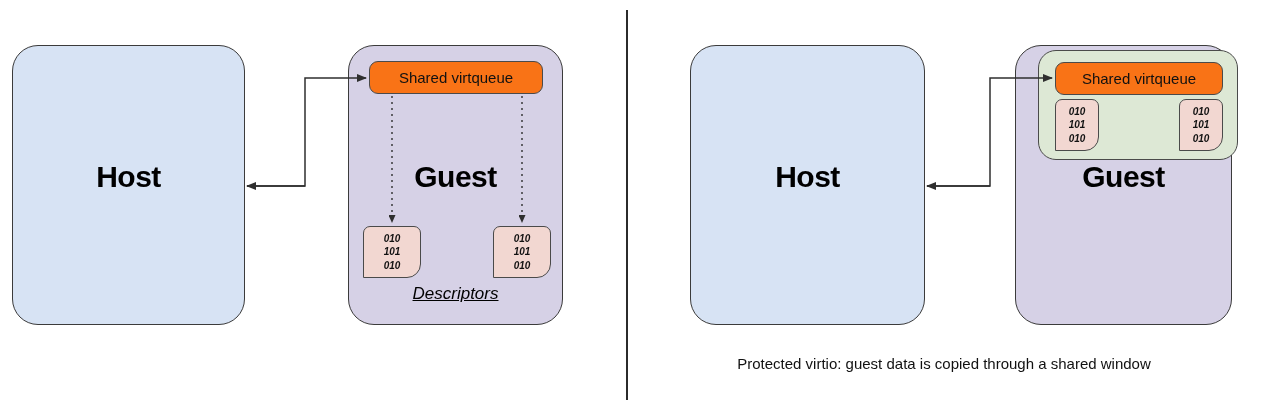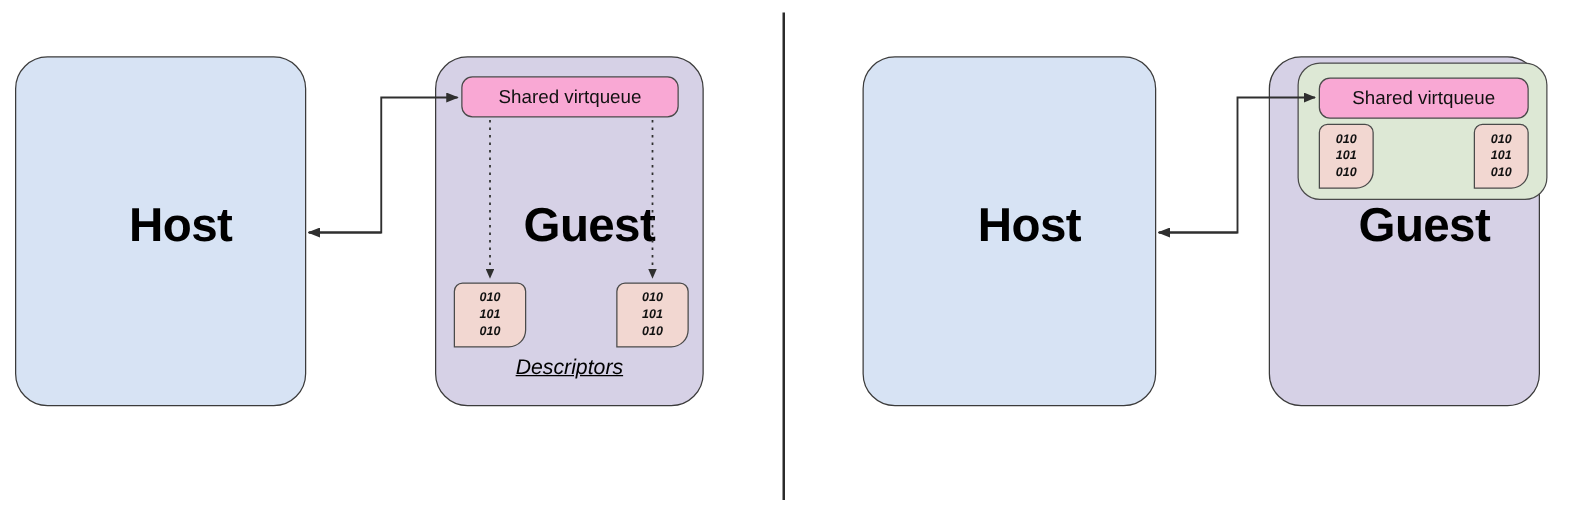--- a/index.html
+++ b/index.html
@@ -22,31 +22,30 @@
     border:1.4px solid #3b3b3b;
     border-radius:26px;
     box-sizing:border-box;
   }
   .host{background:#d7e3f4;}
   .guest{background:#d6d1e6;}
 
   .biglabel{
     position:absolute;
     font-weight:bold;
-    font-size:38px;
+    font-size:30px;
     letter-spacing:-0.5px;
     color:#000;
     white-space:nowrap;
     text-align:center;
-    margin-left:16px;
   }
 
   .vq{
     position:absolute;
-    background:#f9a8d4;
+    background:#f97316;
     border:1.3px solid #4a4a4a;
     border-radius:9px;
     box-sizing:border-box;
     display:flex;align-items:center;justify-content:center;
     font-size:15px;
     color:#111;
   }
 
   
   .desc{
@@ -140,20 +139,21 @@
     <span>101</span>
     <span>010</span>
   </div>
 
   <div class="desc" style="left:1179px;top:99px;width:44px;height:52px;">
     <span>010</span>
     <span>101</span>
     <span>010</span>
   </div>
 
+  <div class="caption" style="left:640px;top:355px;width:608px;">Protected virtio: guest data is copied through a shared window</div>
 
   <svg class="overlay" viewBox="0 0 1266 408">
     <defs>
       <marker id="ah" markerWidth="10" markerHeight="8" refX="9" refY="4" orient="auto" markerUnits="userSpaceOnUse">
         <path d="M0,0 L10,4 L0,8 z" fill="#2f2f2f"></path>
       </marker>
       <marker id="ahr" markerWidth="10" markerHeight="8" refX="9" refY="4" orient="auto" markerUnits="userSpaceOnUse">
         <path d="M0,0 L10,4 L0,8 z" fill="#2f2f2f"></path>
       </marker>
       <marker id="ahd" markerWidth="8" markerHeight="7" refX="7" refY="3.5" orient="auto" markerUnits="userSpaceOnUse">

